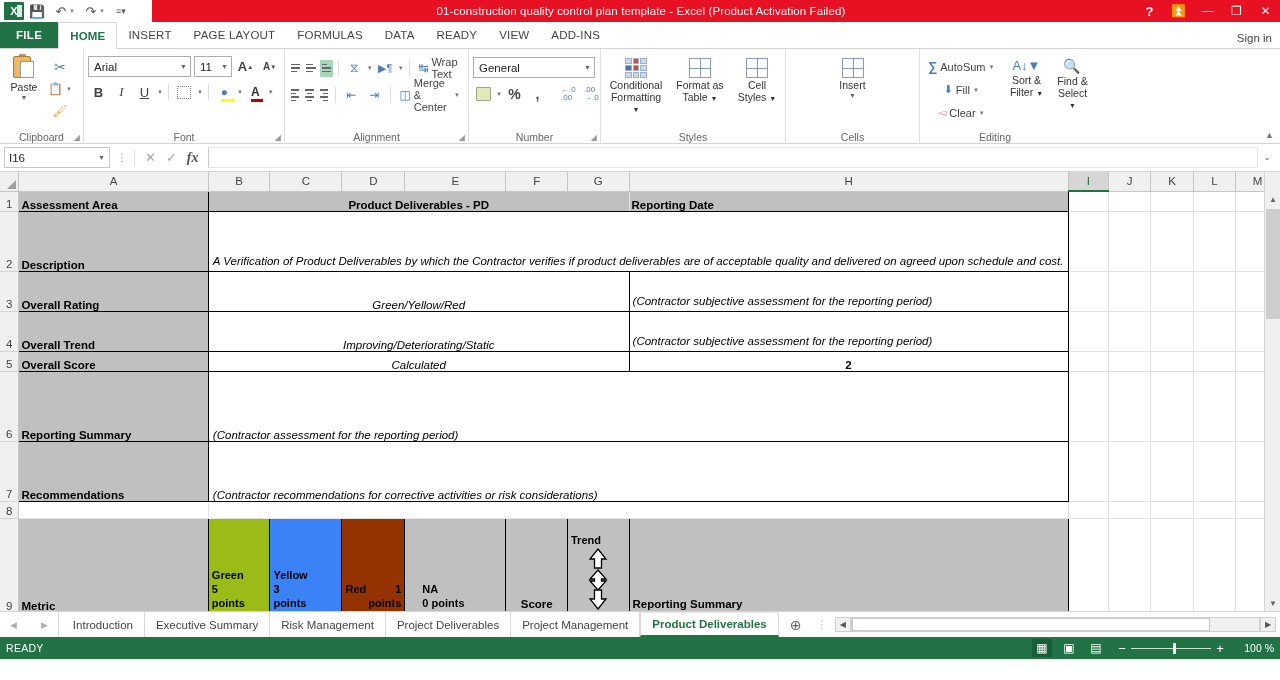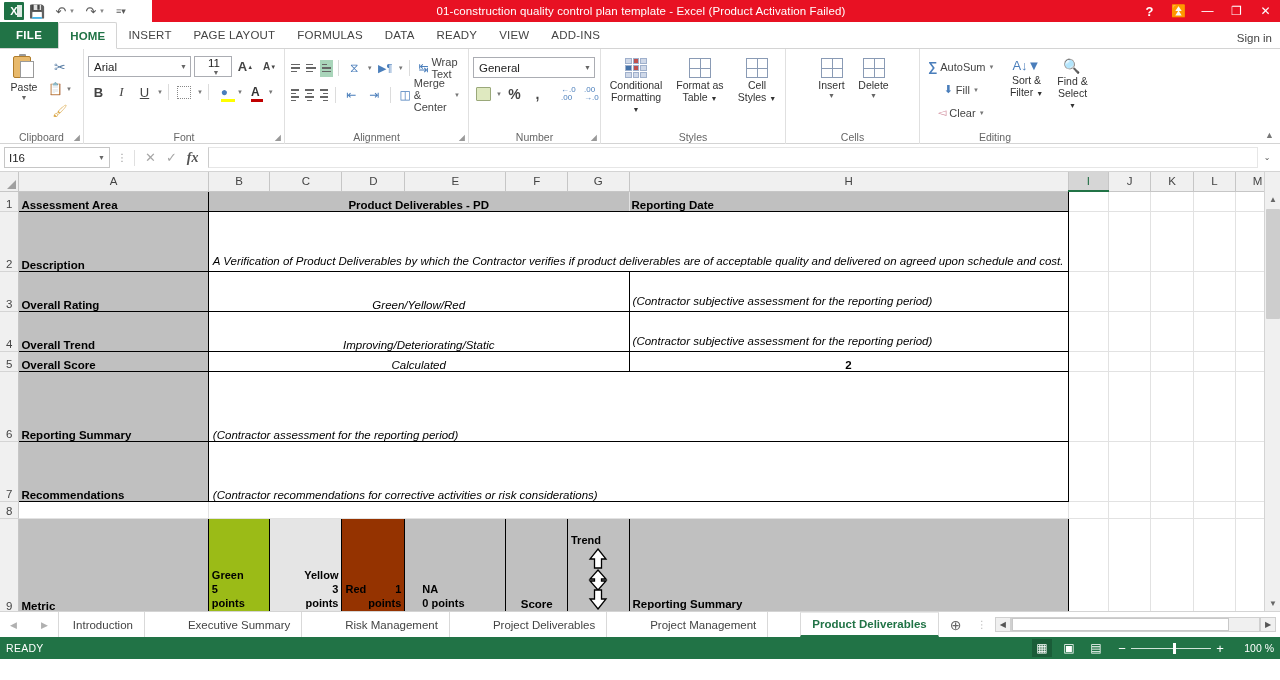--- a/index.html
+++ b/index.html
@@ -294,21 +294,21 @@
   .bold { font-weight: bold; }
   .ital { font-style: italic; }
   .ctr  { text-align: center; }
   .lft  { text-align: left; }
   .vbot { vertical-align: bottom; }
   .vtop { vertical-align: top; }
   .vmid { vertical-align: middle; }
   .wrapc { white-space: normal; }
 
   .c-green  { background: #9bbb17; }
-  .c-yellow { background: #e5e5e5; text-align: right; }
+  .c-yellow { background: #3b82f6; }
   .c-red    { background: #953300; color: #000; }
   .c-gray   { background: #c0c0c0; }
 
   .kv { display: block; font-size: 11px; font-weight: bold; line-height: 1.28; }
   .kv-r { text-align: right; }
 
   .trend-arrows {
     display: flex; flex-direction: column; align-items: center;
     margin-top: 1px; line-height: .8;
   }
@@ -332,21 +332,21 @@
 
   
   .tabbar {
     height: 26px; background: #fff;
     display: flex; align-items: stretch;
     border-top: 1px solid #d4d4d4;
   }
   .navarrows { display: flex; align-items: center; padding: 0 4px; gap: 12px;
                border-right: 1px solid #d9d9d9; margin-right: 3px; }
   .navarrow { font-size: 9px; color: #b0b0b0; padding: 0 6px; }
-  .sheet-tabs { display: flex; align-items: stretch; gap: 32px; }
+  .sheet-tabs { display: flex; align-items: stretch; }
   .stab {
     display: flex; align-items: center; padding: 0 11px;
     font-size: 11.5px; color: #444;
     border-right: 1px solid #d9d9d9;
   }
   .stab.active {
     font-weight: bold; color: #217346;
     border-bottom: 2px solid #217346;
     border-right: 1px solid #d9d9d9;
     border-left: 1px solid #d9d9d9;
@@ -456,21 +456,21 @@
     <div class="group-dialog">◢</div>
   </div>
 
   <div class="group" style="width:201px;">
     <div style="display:flex;flex-direction:column;gap:4px;padding-top:4px;">
       <div style="display:flex;align-items:center;gap:3px;">
         <div class="combo" style="width:113px;">
           <span class="cv">Arial</span>
             <span class="cc">▼</span>
         </div>
-        <div class="combo" style="width:41px;flex-direction:column;">
+        <div class="combo" style="width:41px;">
           <span class="cv">11</span>
             <span class="cc">▼</span>
         </div>
         <div class="sbtn">
             <b style="font-size:13px;">A</b>
             <sup style="font-size:6px;">▲</sup>
           </div>
         <div class="sbtn">
             <b style="font-size:10px;">A</b>
             <sup style="font-size:6px;">▼</sup>
@@ -629,25 +629,20 @@
       </div>
     </div>
     <div class="group-label">Styles</div>
   </div>
 
   <div class="group" style="width:134px;">
     <div class="grp-body" style="padding-top:4px;gap:2px;justify-content:center;">
       <div class="bigbtn">
         <span class="cells-ico"></span>
         <span class="lbl">Insert</span>
-        <span class="caret">▼</span>
-      </div>
-      <div class="bigbtn">
-        <span class="cells-ico"></span>
-        <span class="lbl">Delete</span>
         <span class="caret">▼</span>
       </div>
     </div>
     <div class="group-label">Cells</div>
   </div>
 
   <div class="group" style="width:150px;border-right:none;">
     <div class="grp-body" style="padding-top:4px;">
       <div style="display:flex;flex-direction:column;gap:2px;">
         <div class="sbtn wide">

